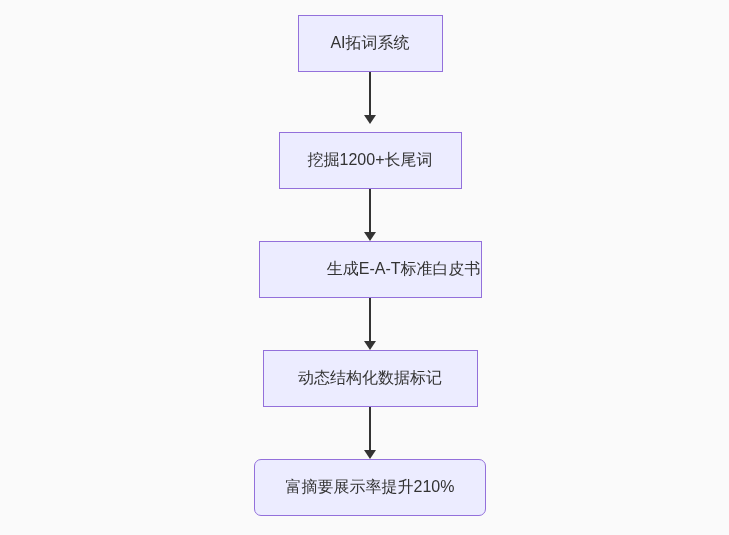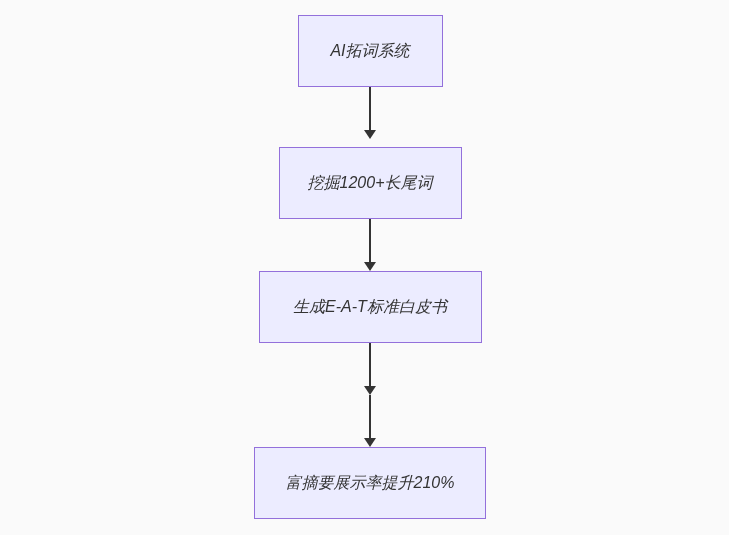--- a/index.html
+++ b/index.html
@@ -20,35 +20,34 @@
     top: 15px;
     transform: translateX(-50%);
     display: flex;
     flex-direction: column;
     align-items: center;
   }
   .node {
     background: #ECECFF;
     border: 1px solid #9370DB;
     box-sizing: border-box;
-    height: 72px;
+    height: 57px;
     display: flex;
     align-items: center;
     justify-content: center;
     font-size: 16px;
     color: #333333;
     white-space: nowrap;
     text-align: center;
-    font-style: italic;
   }
   .node-1 { width: 145px; }
   .node-2 { width: 183px; margin-top: 8px; }
-  .node-3 { width: 223px; }
+  .node-3 { width: 223px; justify-content: flex-end; }
   .node-4 { width: 215px; }
-  .node-5 { width: 232px; }
+  .node-5 { width: 232px; border-radius: 7px; }
   .arrow {
     position: relative;
     width: 14px;
     height: 52px;
   }
   .arrow-line {
     position: absolute;
     top: 0;
     left: 50%;
     transform: translateX(-50%);
@@ -93,20 +92,23 @@
 
   <div class="node node-3">
     <span>生成E-A-T标准白皮书</span>
   </div>
 
   <div class="arrow">
     <div class="arrow-line"></div>
     <div class="arrow-head"></div>
   </div>
 
+  <div class="node node-4">
+    <span>动态结构化数据标记</span>
+  </div>
 
   <div class="arrow">
     <div class="arrow-line"></div>
     <div class="arrow-head"></div>
   </div>
 
   <div class="node node-5">
     <span>富摘要展示率提升210%</span>
   </div>
 

